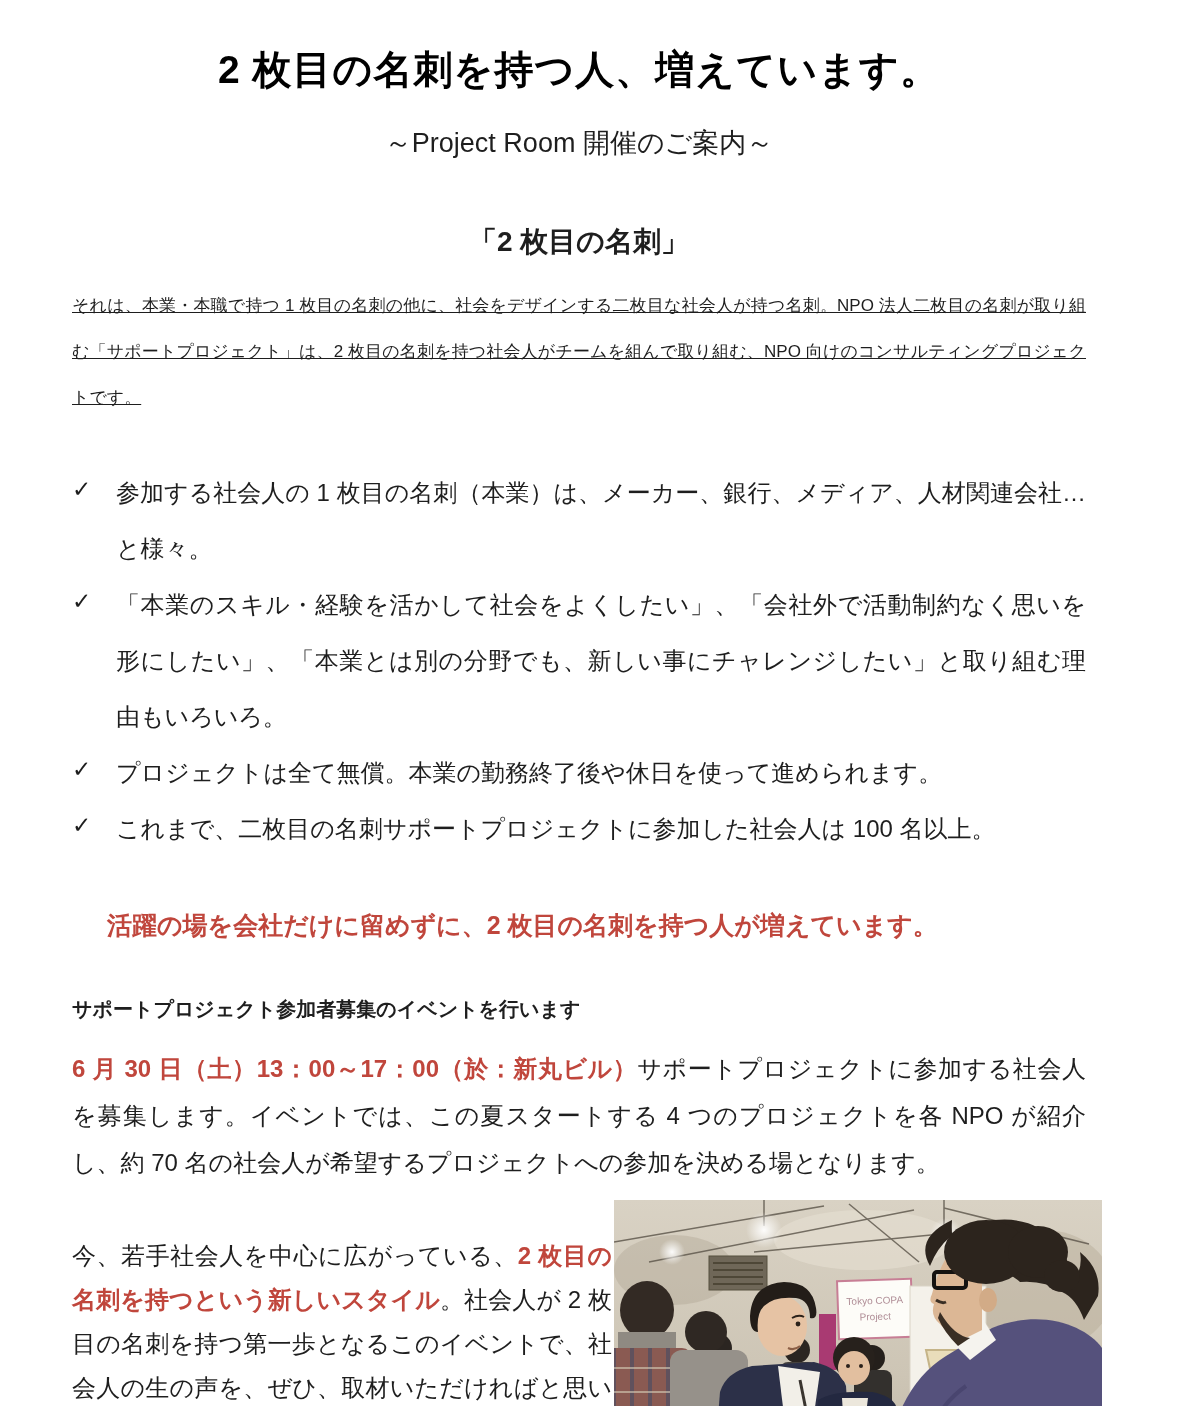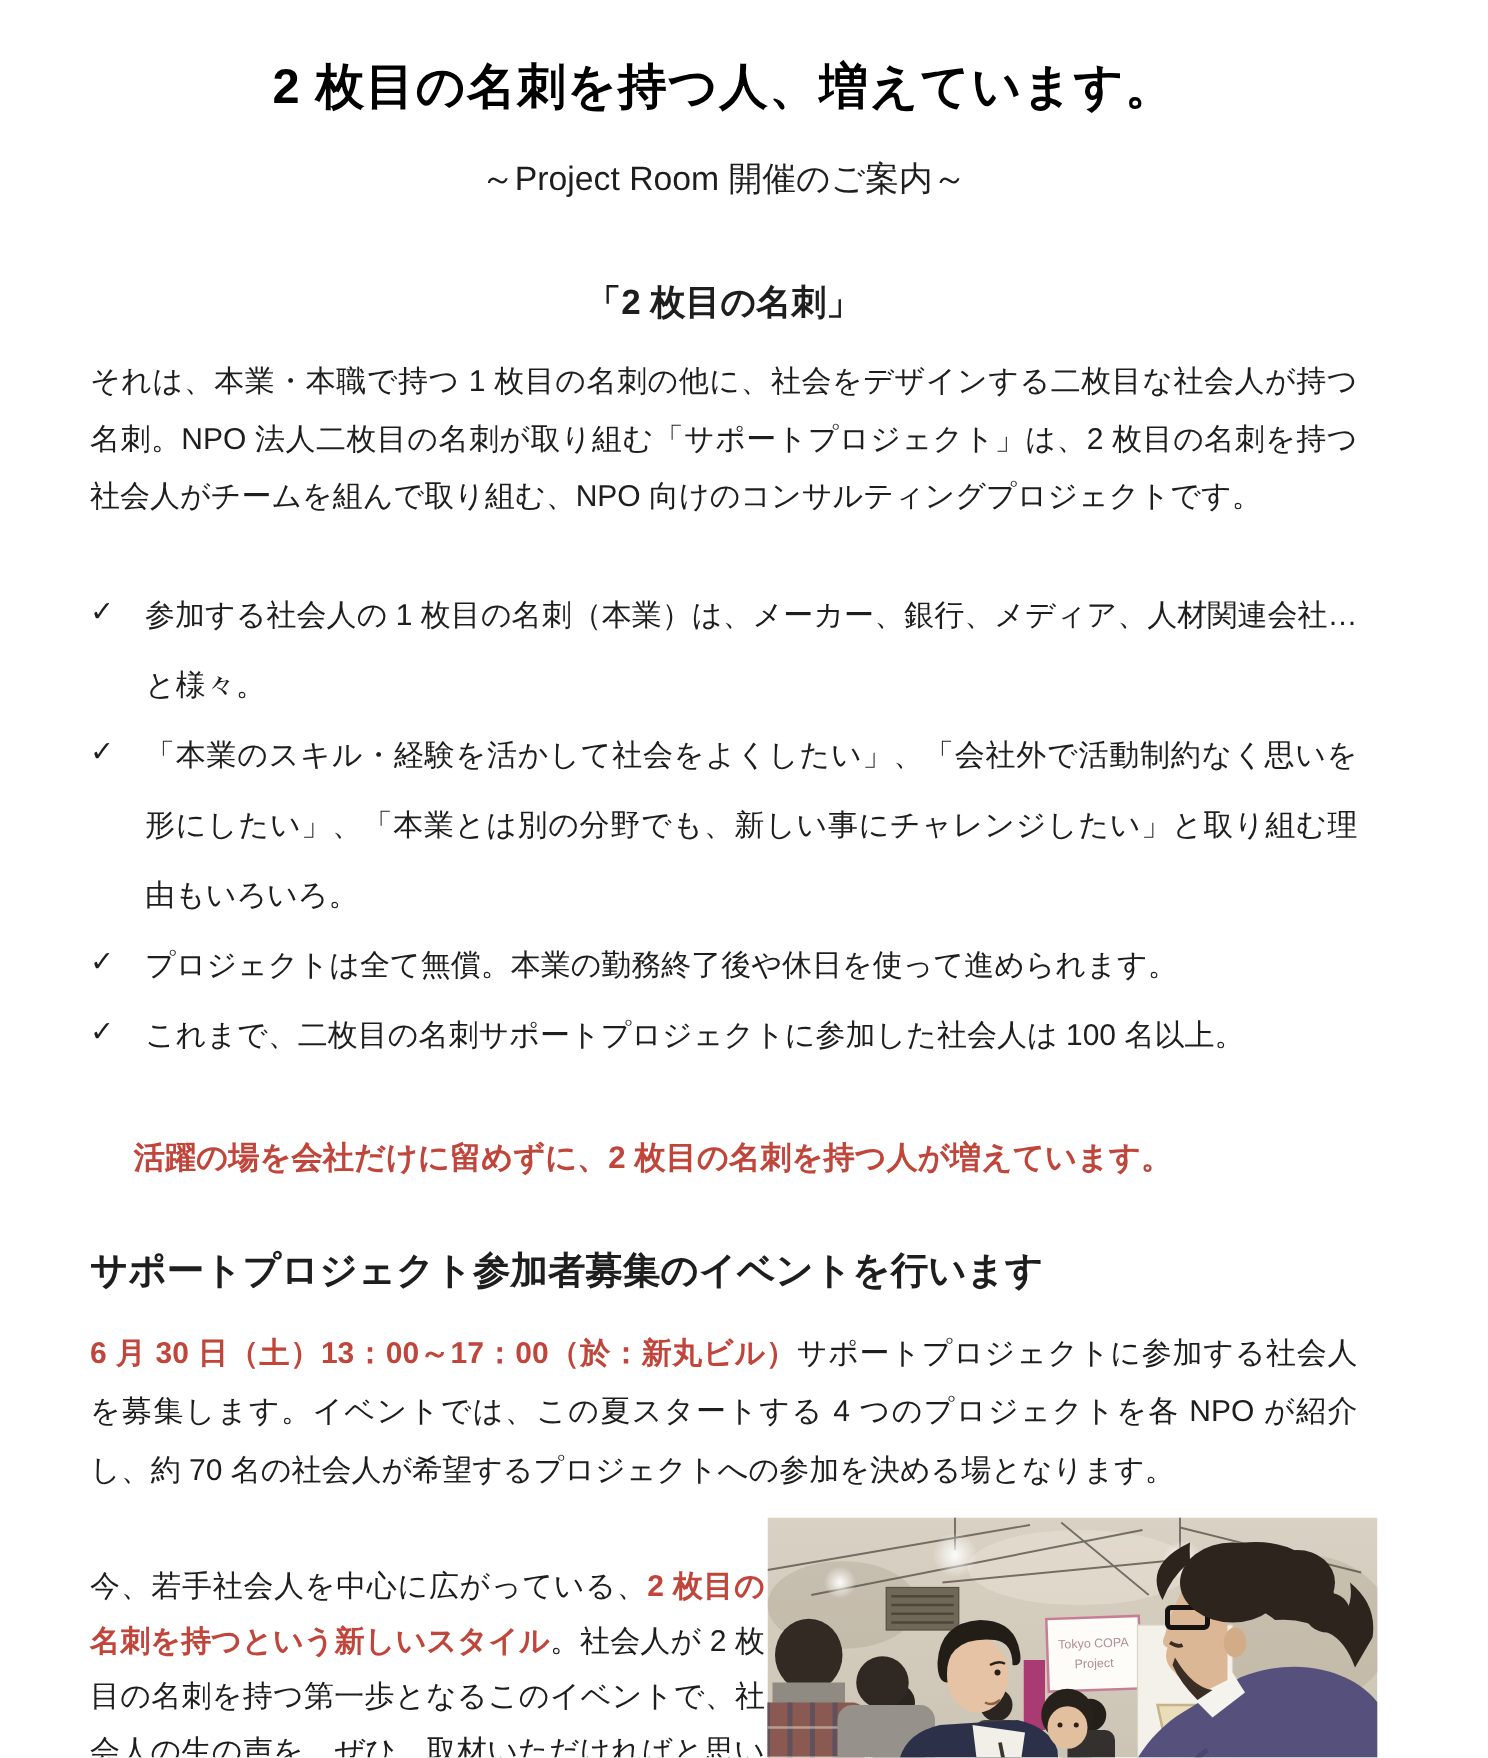--- a/index.html
+++ b/index.html
@@ -35,23 +35,24 @@
     color:#1e1e1e;
   }
   .about-heading{
     margin:62px 0 0;
     font-size:28px;
     font-weight:700;
     text-align:center;
   }
   .about-body{
     margin:22px 0 0;
-    font-size:24px;
+    font-size:17px;
     line-height:46px;
     text-align:justify;
+    text-decoration:underline;
   }
   .checklist{
     margin:44px 0 0;
     padding:0;
     list-style:none;
     font-size:24px;
   }
   .checklist li{display:flex;align-items:flex-start;}
   .check-icon{
     flex:0 0 44px;
@@ -61,21 +62,21 @@
   }
   .check-text{flex:1;line-height:56px;text-align:justify;}
   .highlight-note{
     margin:52px 0 0 35px;
     font-size:25px;
     font-weight:700;
     color:var(--accent-red);
   }
   .event-heading{
     margin:54px 0 0;
-    font-size:30px;
+    font-size:20px;
     font-weight:700;
   }
   .event-body{
     margin:22px 0 0;
     font-size:24px;
     line-height:47px;
     text-align:justify;
   }
   .red-strong{
     color:var(--accent-red);

